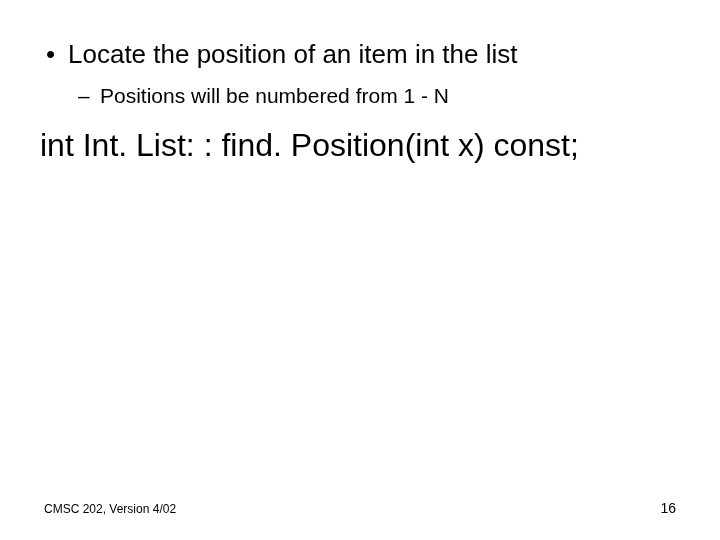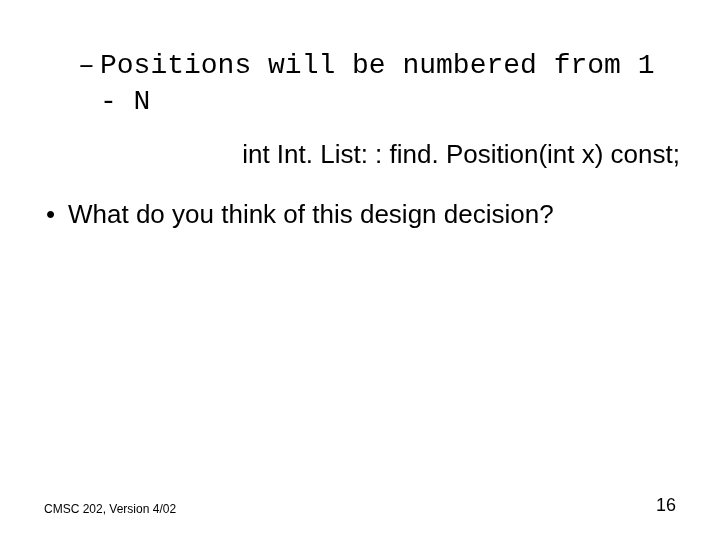--- a/index.html
+++ b/index.html
@@ -45,67 +45,63 @@
       left: 6px;
       top: 0;
     }
     .sub-list {
       list-style: none;
       padding-left: 0;
       margin-top: 10px;
       margin-bottom: 18px;
     }
     .sub-item {
-      font-size: 28px;
+      font-size: 21px;
       line-height: 1.3;
       margin-bottom: 2px;
       padding-left: 60px;
       position: relative;
-      font-family: Liberation Mono, monospace;
     }
     .sub-item::before {
       content: "–";
       position: absolute;
       left: 38px;
       top: 0;
     }
     .code-line {
-      font-size: 26px;
+      font-size: 32px;
       margin-top: 10px;
       margin-bottom: 28px;
       padding-left: 0;
-      text-align: right;
     }
     .footer-left {
       position: absolute;
       bottom: 24px;
       left: 44px;
       font-size: 12px;
       text-align: right;
     }
     .footer-right {
       position: absolute;
       bottom: 24px;
       right: 44px;
-      font-size: 18px;
+      font-size: 14px;
     }
   </style>
 </head>
 <body>
 
 <div class="slide">
 
   <ul class="bullet-list">
+    <li class="bullet-item">Locate the position of an item in the list</li>
   </ul>
 
   <ul class="sub-list">
     <li class="sub-item">Positions will be numbered from 1 - N</li>
   </ul>
 
   <div class="code-line">int Int. List: : find. Position(int x) const;</div>
 
-  <ul class="bullet-list">
-    <li class="bullet-item">What do you think of this design decision?</li>
-  </ul>
 
   <div class="footer-left">CMSC 202, Version 4/02</div>
   <div class="footer-right">16</div>
 </div>
 
 </body></html>

